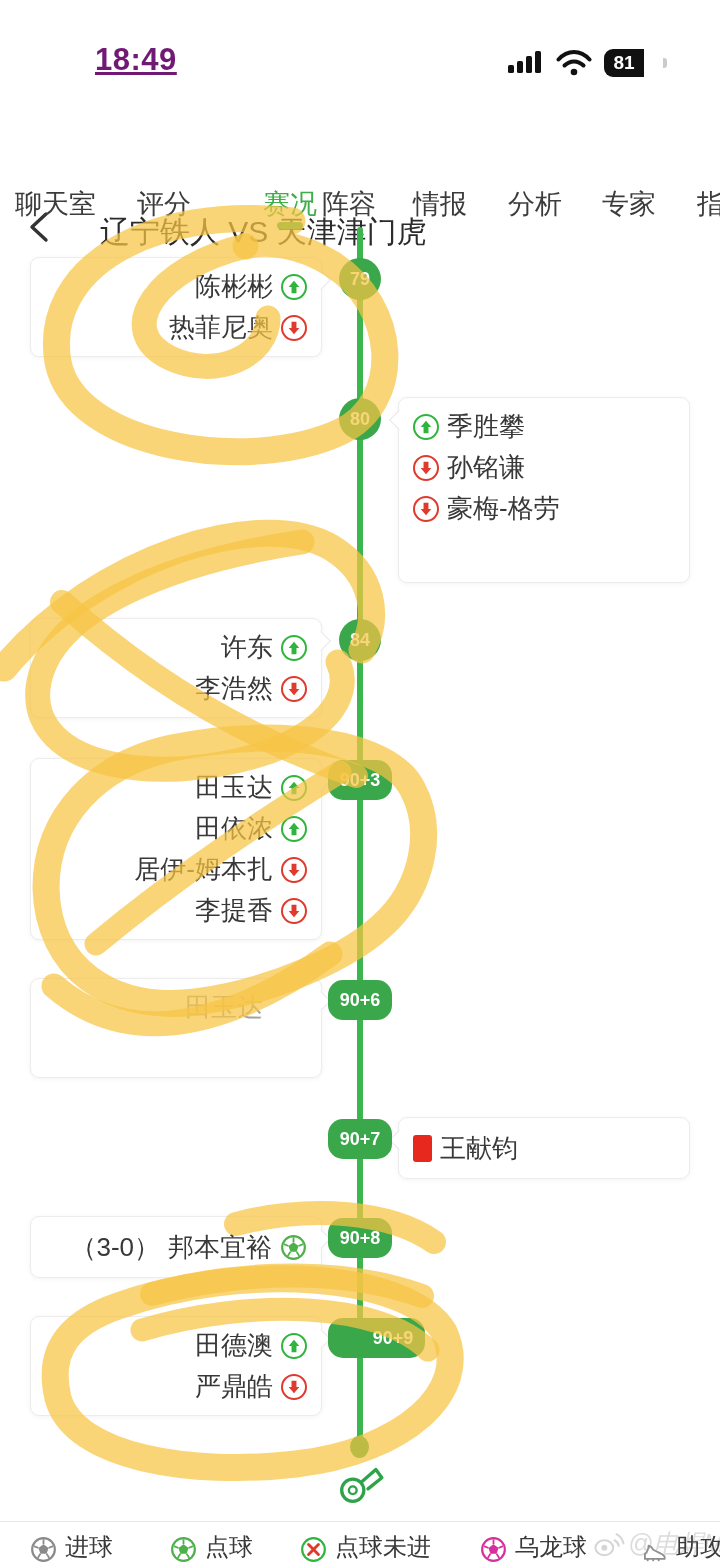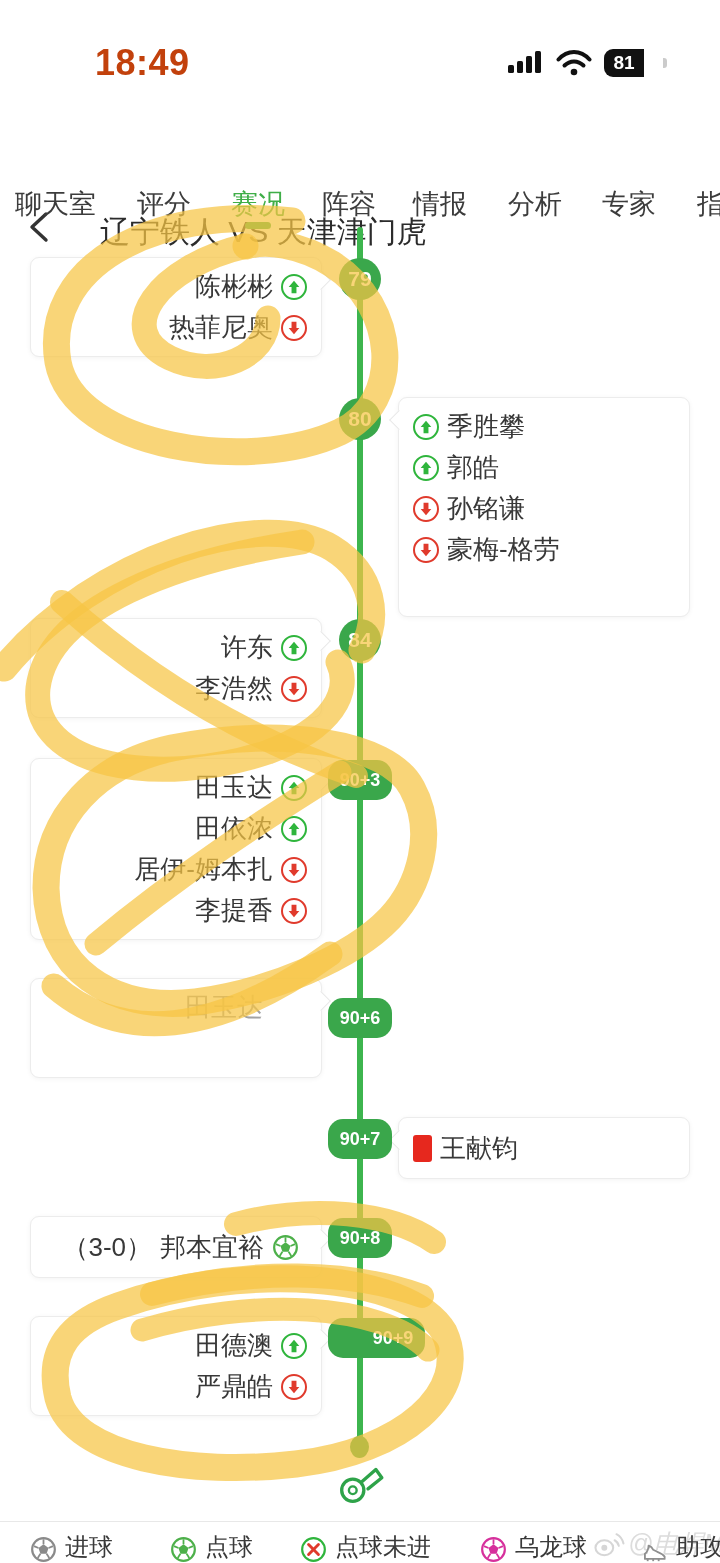--- a/index.html
+++ b/index.html
@@ -1,43 +1,43 @@
 <!DOCTYPE html>
 <html><head>
 <meta charset="utf-8">
 <style>
   html,body{margin:0;padding:0;background:#fff;}
   #screen{position:relative;width:720px;height:1563px;overflow:hidden;background:#ffffff;
     font-family:"Liberation Sans","DejaVu Sans",sans-serif;color:#333;}
   
   .statusbar{position:absolute;left:0;top:0;width:720px;height:90px;}
-  .st-time{position:absolute;left:95px;top:42px;font-size:36px;font-weight:700;color:#c2410c;letter-spacing:.5px;}
+  .st-time{position:absolute;left:95px;top:42px;font-size:31px;font-weight:700;color:#701a75;letter-spacing:.5px;text-decoration:underline;}
   .st-signal{position:absolute;left:508px;top:51px;}
   .st-wifi{position:absolute;left:556px;top:50px;}
   .battery{position:absolute;left:604px;top:49px;width:60px;height:28px;border-radius:9px;overflow:hidden;display:flex;gap:20px;}
   .bat-fill{width:44px;background:#111;color:#fff;font-size:19px;font-weight:700;display:flex;align-items:center;justify-content:center;}
   .bat-rest{flex:1;background:#cbcbcb;}
   .bat-tip{position:absolute;left:663px;top:58px;width:4px;height:10px;border-radius:0 3px 3px 0;background:#cbcbcb;}
   
   .navbar{position:absolute;left:0;top:100px;width:720px;height:62px;}
   .back{position:absolute;left:26px;top:110px;width:30px;height:34px;cursor:pointer;}
   .title{position:absolute;left:100px;top:112px;font-size:30px;font-weight:500;color:#2b2b2b;white-space:nowrap;}
   
   .tabbar{position:absolute;left:0;top:0;width:720px;height:0;z-index:4;}
   .tab{position:absolute;top:186px;font-size:27px;color:#3c3c3c;white-space:nowrap;}
-  .tab.active{color:#3fae48;}
+  .tab.active{color:#3fae48;margin-left:32px;}
   .tab .tab-underline{position:absolute;left:50%;transform:translateX(-50%);top:36px;width:26px;height:7px;border-radius:4px;background:#3fae48;}
   
   .timeline{position:absolute;left:0;top:0;width:720px;height:1520px;}
   .tline{position:absolute;left:357px;top:227px;width:6px;height:1213px;background:#3db54e;border-radius:3px;z-index:1;}
   .tdot{position:absolute;left:350px;top:1436px;width:19px;height:22px;border-radius:50%;background:#2ba047;z-index:2;}
   .whistle{position:absolute;left:338px;top:1456px;z-index:2;}
   .badge{position:absolute;z-index:3;display:flex;align-items:center;justify-content:center;
     background:#3aa74b;color:#fff;font-weight:600;}
-  .badge.circle{left:339px;width:42px;height:42px;border-radius:50%;font-size:21px;}
+  .badge.circle{left:339px;width:42px;height:42px;border-radius:50%;font-size:18px;}
   .badge.pill{left:328px;width:64px;height:40px;border-radius:15px;font-size:18px;}
   .card{position:absolute;background:#fff;border:1px solid #ececec;border-radius:9px;
     box-shadow:0 1px 5px rgba(0,0,0,.05);z-index:2;box-sizing:border-box;padding:8px 0;}
   .card.left{left:30px;width:292px;}
   .card.right{left:398px;width:292px;}
   .tail{position:absolute;width:13px;height:13px;background:#fff;z-index:2;}
   .card.left .tail{right:-7px;border-top:1px solid #e9e9e9;border-right:1px solid #e9e9e9;transform:rotate(45deg);}
   .card.right .tail{left:-7px;border-bottom:1px solid #e9e9e9;border-left:1px solid #e9e9e9;transform:rotate(45deg);}
   .row{display:flex;align-items:center;height:41px;font-size:26px;color:#383838;}
   .card.left .row{justify-content:flex-end;padding-right:14px;}
@@ -133,38 +133,29 @@
           <span class="gap"></span>
           <span class="circ" style="border-color:#e03a2c">
             <svg viewBox="0 0 22 22" width="18" height="18">
               <path d="M11 18.5 L4.5 11 H8 V3.5 H14 V11 H17.5 Z" fill="#e03a2c"></path>
             </svg>
           </span>
         </div>
         <span class="tail" style="top: 15px;"></span>
       </div>
       <div class="badge circle" style="top: 398px;">80</div>
-      <div class="card right" style="top: 397px; height: 220px;">
+      <div class="card right" style="top: 397px; height: 186px;">
         <div class="row">
           <span class="circ" style="border-color:#2fb53c">
             <svg viewBox="0 0 22 22" width="18" height="18">
               <path d="M11 3.5 L17.5 11 H14 V18.5 H8 V11 H4.5 Z" fill="#2fb53c"></path>
             </svg>
           </span>
           <span class="gap"></span>
           <span class="pname">季胜攀</span>
-        </div>
-        <div class="row">
-          <span class="circ" style="border-color:#2fb53c">
-            <svg viewBox="0 0 22 22" width="18" height="18">
-              <path d="M11 3.5 L17.5 11 H14 V18.5 H8 V11 H4.5 Z" fill="#2fb53c"></path>
-            </svg>
-          </span>
-          <span class="gap"></span>
-          <span class="pname">郭皓</span>
         </div>
         <div class="row">
           <span class="circ" style="border-color:#e03a2c">
             <svg viewBox="0 0 22 22" width="18" height="18">
               <path d="M11 18.5 L4.5 11 H8 V3.5 H14 V11 H17.5 Z" fill="#e03a2c"></path>
             </svg>
           </span>
           <span class="gap"></span>
           <span class="pname">孙铭谦</span>
         </div>
@@ -234,38 +225,38 @@
           <span class="pname">李提香</span>
           <span class="gap"></span>
           <span class="circ" style="border-color:#e03a2c">
             <svg viewBox="0 0 22 22" width="18" height="18">
               <path d="M11 18.5 L4.5 11 H8 V3.5 H14 V11 H17.5 Z" fill="#e03a2c"></path>
             </svg>
           </span>
         </div>
         <span class="tail" style="top: 15px;"></span>
       </div>
-      <div class="badge pill" style="top: 980px; margin-top: 18px;">90+6</div>
+      <div class="badge pill" style="top: 980px;">90+6</div>
       <div class="card left" style="top: 978px; height: 100px;">
         <div class="row">
           <span class="grey-name">田玉达</span>
         </div>
         <span class="tail" style="top: 15px;"></span>
       </div>
       <div class="badge pill" style="top: 1119px;">90+7</div>
       <div class="card right" style="top: 1117px; height: 62px; display: flex; align-items: center; padding: 0px;">
         <div class="row" style="width: 100%;">
           <span class="redcard"></span>
           <span class="gap"></span>
           <span>王献钧</span>
         </div>
         <span class="tail" style="top: 15px;"></span>
       </div>
       <div class="badge pill" style="top: 1218px;">90+8</div>
-      <div class="card left" style="top: 1216px; height: 62px; display: flex; align-items: center; padding: 8px;">
+      <div class="card left" style="top: 1216px; height: 62px; display: flex; align-items: center; padding: 0px;">
         <div class="row" style="width: 100%;">
           <span>（3-0）</span>
           <span class="gap"></span>
           <span>邦本宜裕</span>
           <span class="gap"></span>
           <svg viewBox="0 0 30 30" width="27" height="27">
             <circle cx="15" cy="15" r="12.6" fill="#fff" stroke="#4db04a" stroke-width="2.4"></circle>
             <path d="M15 9.2 L20.6 13.3 L18.4 19.6 H11.6 L9.4 13.3 Z" fill="#4db04a"></path>
             <g stroke="#4db04a" stroke-width="2">
               <line x1="15" y1="9.2" x2="15" y2="3.6"></line>

